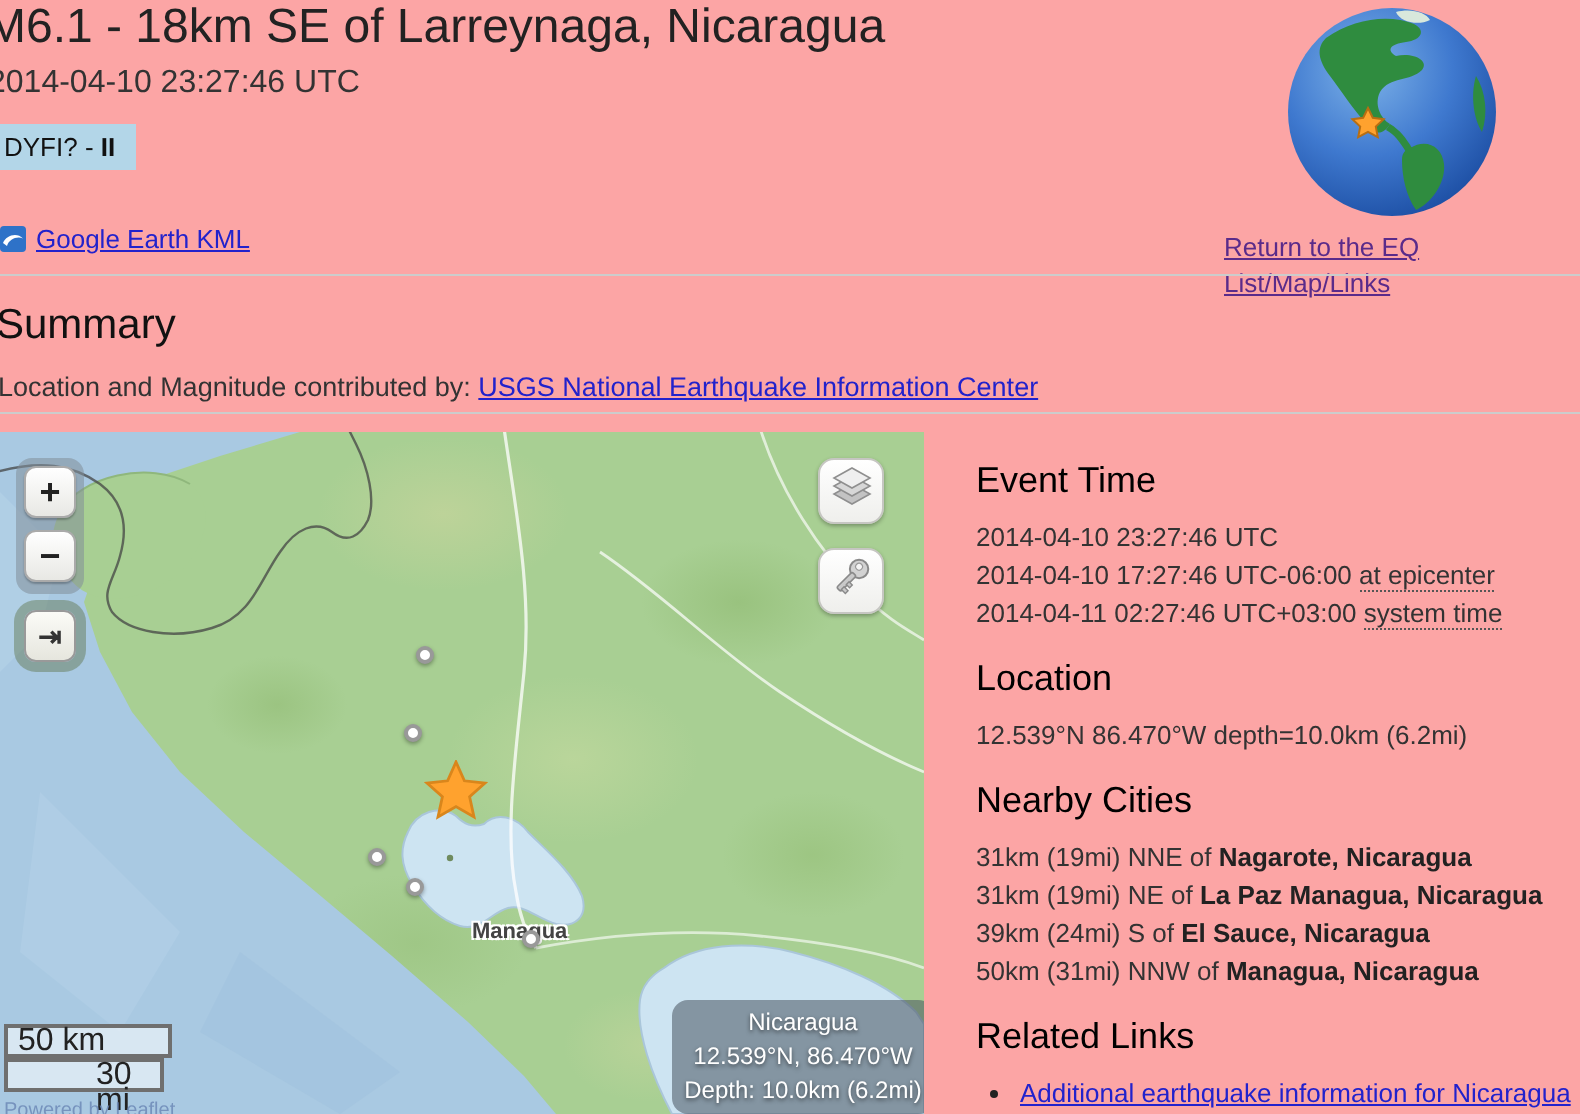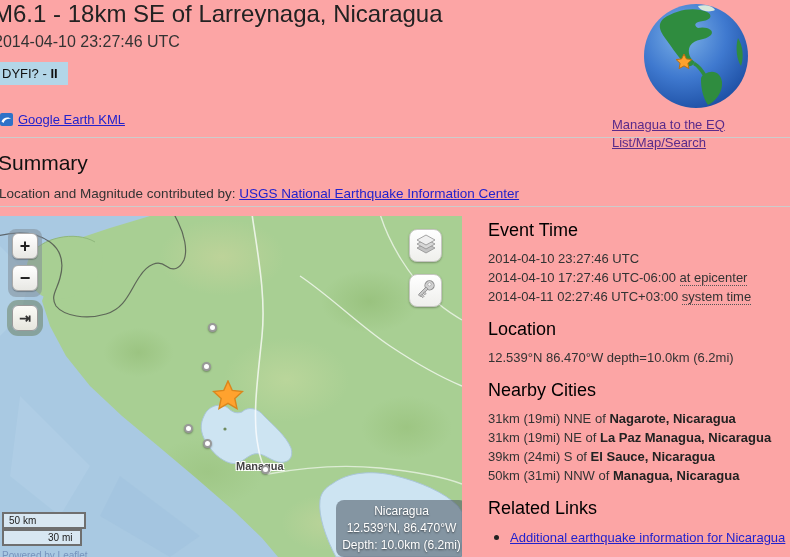--- a/index.html
+++ b/index.html
@@ -57,34 +57,34 @@
               background:linear-gradient(#fbfbf7,#e6e6de); border:1px solid #999; border-radius:6px;
               box-shadow:0 0 0 5px rgba(85,105,55,.4); font-size:14px; font-weight:bold; color:#333;
               text-align:center; line-height:24px; cursor:pointer; }
   .sq-btn { position:absolute; left:409px; width:33px; height:33px; background:linear-gradient(#ffffff,#efefec);
             border:1px solid #c6c6c2; border-radius:8px; box-shadow:0 1px 2px rgba(0,0,0,.3);
             display:flex; align-items:center; justify-content:center; cursor:pointer; }
   .layers-btn { top:13px; }
   .key-btn { top:58px; }
 
   .scalebar { position:absolute; left:2px; background:rgba(255,255,255,.55); border:2px solid #6f6f6f;
-              font-size:10px; color:#222; line-height:13px; padding:0 0 0 5px; }
+              font-size:16px; color:#222; line-height:13px; padding:0 0 0 5px; }
   .scale-km { top:296px; width:84px; height:17px; }
   .scale-mi { top:313px; width:80px; height:17px;padding-left:44px; }
 
   .map-info { position:absolute; left:336px; top:284px; width:131px; height:57px;
               background:rgba(72,84,96,.55); border-radius:8px; color:#fff; font-size:12px;
               line-height:17px; text-align:center; padding-top:3px;
               text-shadow:0 1px 2px rgba(0,0,0,.55); }
   .attribution { position:absolute; left:2px; top:334px; font-size:10px; color:#6a86b5; opacity:.8; }
 
   
   #info-col { position:absolute; left:488px; top:216px; width:300px; }
   #info-col h3 { font-size:18px; font-weight:400; color:#000; margin:13px 0 8px 0; }
-  #info-col h3.first { margin-top:4px; }
+  #info-col h3.first { margin-top:14px; }
   .info-line { font-size:13px; color:#333; line-height:19px; }
   .dotted { border-bottom:1px dotted #555; cursor:help; }
   .city-line b { color:#222; }
   .rel-links { margin:2px 0 0 0; padding-left:22px; }
   .rel-links li { line-height:19px; color:#222; }
 </style>
 </head>
 <body>
 
 <div id="page">
@@ -114,21 +114,21 @@
       </defs>
       <circle cx="54" cy="54" r="52" fill="url(#og)"></circle>
       <path d="M21,17 C35,7 53,5 65,10 C71,13 69,18 61,19 C53,20 51,23 56,26 C64,24 73,28 69,33 C63,39 53,36 48,44 C45,50 48,57 53,60 C50,65 46,66 42,61 C34,52 29,44 23,36 C17,28 16,22 21,17 Z" fill="#2f8c3f"></path>
       <path d="M53,60 C58,63 61,67 64,72 L61,74 C58,69 55,65 51,63 Z" fill="#2f8c3f"></path>
       <path d="M63,72 C71,67 79,71 80,80 C81,90 73,100 66,103 C61,96 59,86 59,78 C59,74 61,73 63,72 Z" fill="#2f8c3f"></path>
       <path d="M96,36 C101,44 102,55 99,64 C95,58 93,46 96,36 Z" fill="#2f8c3f"></path>
       <path d="M56,4 C63,2 71,4 73,8 C67,11 58,9 56,4 Z" fill="#d8e8dc"></path>
       <path d="M42,52 l2.4,4.9 5.4,.7 -3.9,3.7 1,5.3 -4.9,-2.7 -4.9,2.7 1,-5.3 -3.9,-3.7 5.4,-.7 Z" fill="#ffa22e" stroke="#b86e12" stroke-width="1"></path>
     </svg>
   </div>
-  <div class="return-link"><a class="purple">Managua to the EQ List/Map/Search</a></div>
+  <div class="return-link"><a class="purple">Return to the EQ List/Map/Links</a></div>
 
   <div class="hr1"></div>
 
   <div class="summary-h">Summary</div>
   <div class="contrib"><span>Location and Magnitude contributed by: </span><a class="blue" style="font-size:13.5px;">USGS National Earthquake Information Center</a></div>
 
   <div class="hr2"></div>
 
   <div id="map">
     <svg class="geo" width="462" height="341" viewBox="0 0 462 341">

